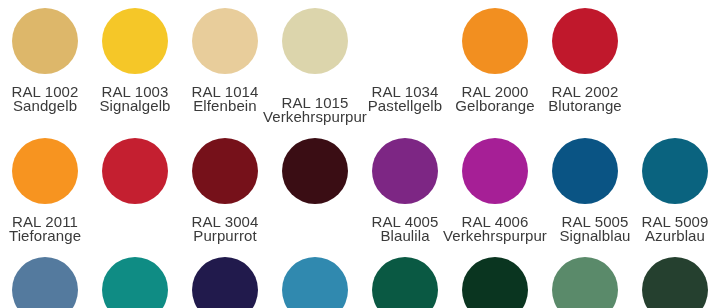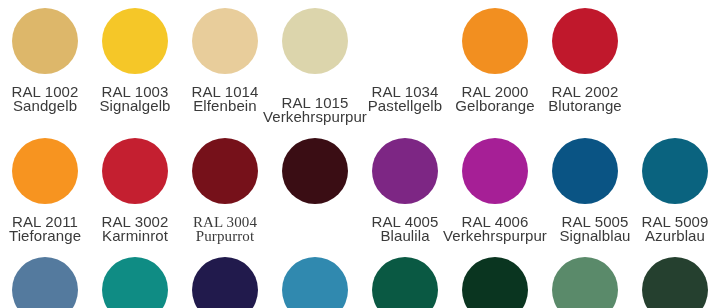--- a/index.html
+++ b/index.html
@@ -113,28 +113,24 @@
     <div class="row-spacer"></div>
     <div class="swatch-cell">
       <div class="swatch-circle" style="background: rgb(247, 148, 32);"></div>
       <div class="swatch-label" style="color: rgb(58, 58, 58);">
         <span class="swatch-code">RAL 2011</span>
         <span class="swatch-name">Tieforange</span>
       </div>
     </div>
     <div class="swatch-cell">
       <div class="swatch-circle" style="background: rgb(196, 31, 48);"></div>
-      <div class="swatch-label" style="color: rgb(58, 58, 58);">
-        <span class="swatch-code">RAL 3002</span>
-        <span class="swatch-name">Karminrot</span>
-      </div>
     </div>
     <div class="swatch-cell">
       <div class="swatch-circle" style="background: rgb(118, 17, 26);"></div>
-      <div class="swatch-label" style="color: rgb(58, 58, 58); font-family: Liberation Serif, serif;">
+      <div class="swatch-label" style="color: rgb(58, 58, 58);">
         <span class="swatch-code">RAL 3004</span>
         <span class="swatch-name">Purpurrot</span>
       </div>
     </div>
     <div class="swatch-cell">
       <div class="swatch-circle" style="background: rgb(58, 13, 20);"></div>
     </div>
     <div class="swatch-cell">
       <div class="swatch-circle" style="background: rgb(125, 38, 132);"></div>
       <div class="swatch-label" style="color: rgb(58, 58, 58);">

